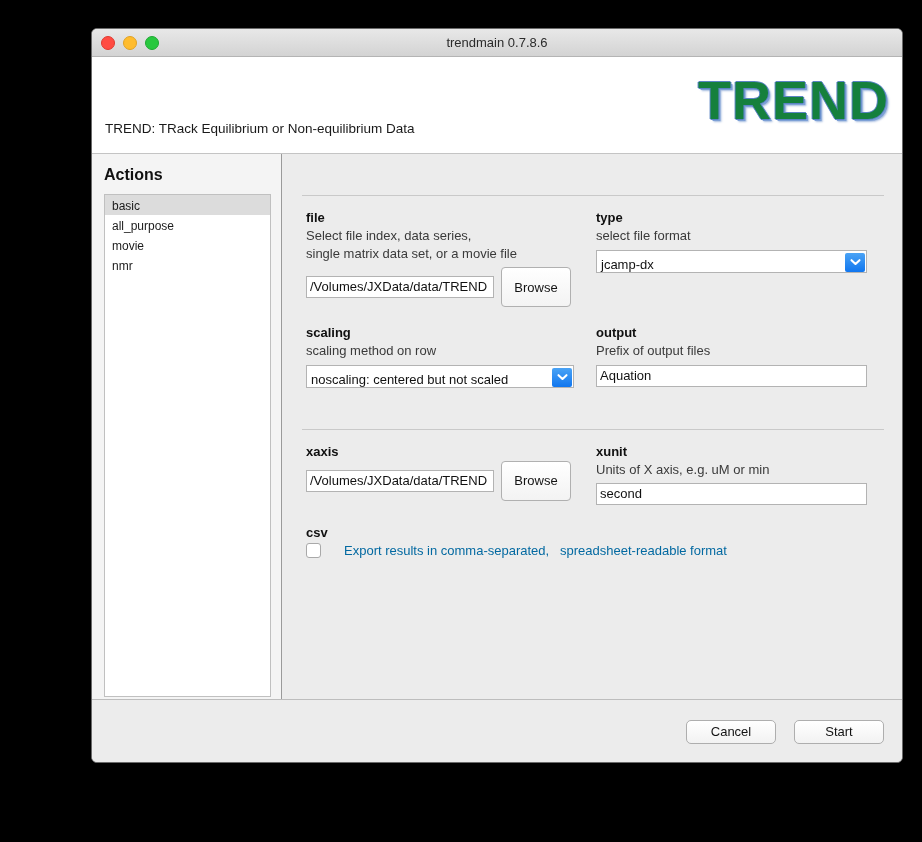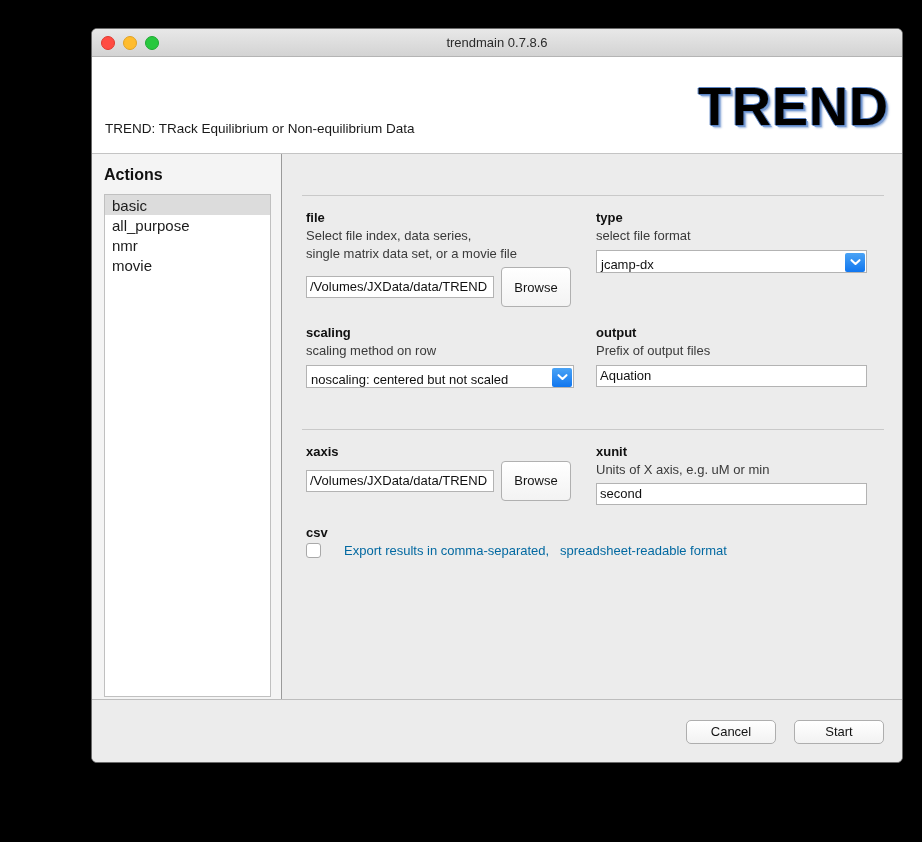--- a/index.html
+++ b/index.html
@@ -78,25 +78,25 @@
   #header-subtitle {
     position: absolute;
     left: 13px;
     top: 64px;
     font-size: 13.5px;
     color: #1a1a1a;
   }
   #brand-logo {
     position: absolute;
     right: 13px;
-    top: 18px;
+    top: 12px;
     font-size: 54px;
     font-weight: bold;
     letter-spacing: 1px;
-    color: #000000;
+    color: #15803d;
     font-family: "Liberation Sans", sans-serif;
     text-shadow:
       -1px  0   0 #5b84c4,
        1px  0   0 #5b84c4,
        0   -1px 0 #5b84c4,
        0    1px 0 #5b84c4,
        2px  2px 0 #7da0d6,
        3px  3px 2px rgba(91,132,196,0.55);
   }
 
@@ -123,21 +123,21 @@
     margin: 2px 0 10px 0;
   }
   #actions-listbox {
     background: #ffffff;
     border: 1px solid #c0c0c0;
     height: 503px;
     box-sizing: border-box;
     overflow: hidden;
   }
   .action-item {
-    font-size: 15px;
+    font-size: 12px;
     color: #1b1b1b;
     padding: 2px 7px;
     line-height: 18px;
     height: 20px;
     box-sizing: border-box;
     white-space: nowrap;
   }
   .action-item.selected {
     background: #dcdcdc;
   }
@@ -329,22 +329,22 @@
       <div id="brand-logo">TREND</div>
     </div>
 
     <div id="body-split">
 
       <div id="sidebar">
         <div id="sidebar-heading">Actions</div>
         <div id="actions-listbox">
           <div class="action-item selected">basic</div>
           <div class="action-item">all_purpose</div>
+          <div class="action-item">movie</div>
           <div class="action-item">nmr</div>
-          <div class="action-item">movie</div>
         </div>
       </div>
 
       <div id="main-panel">
 
         <div class="section-rule"></div>
 
         <div class="field-grid">
           <div class="field-col">
             <div class="field-label">file</div>

